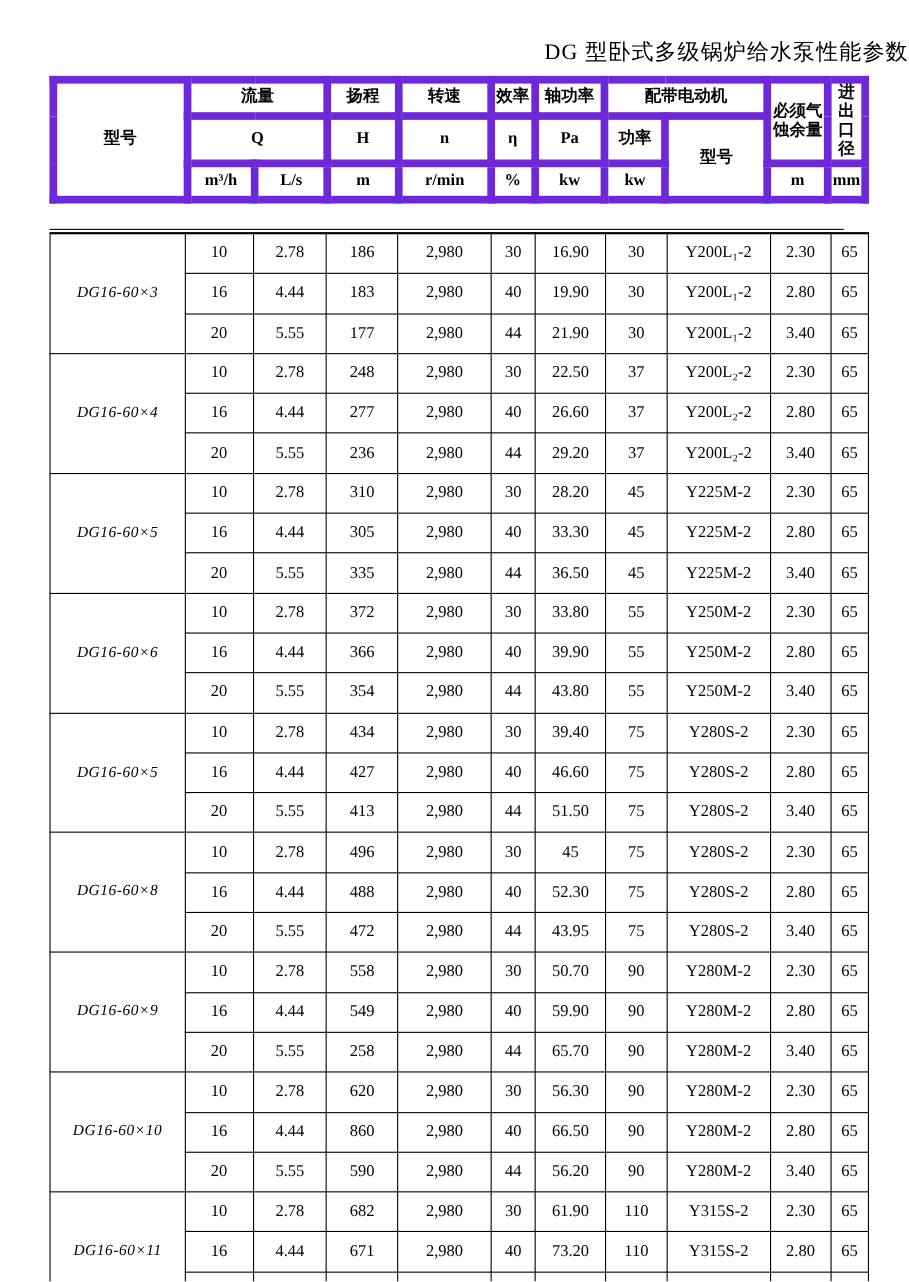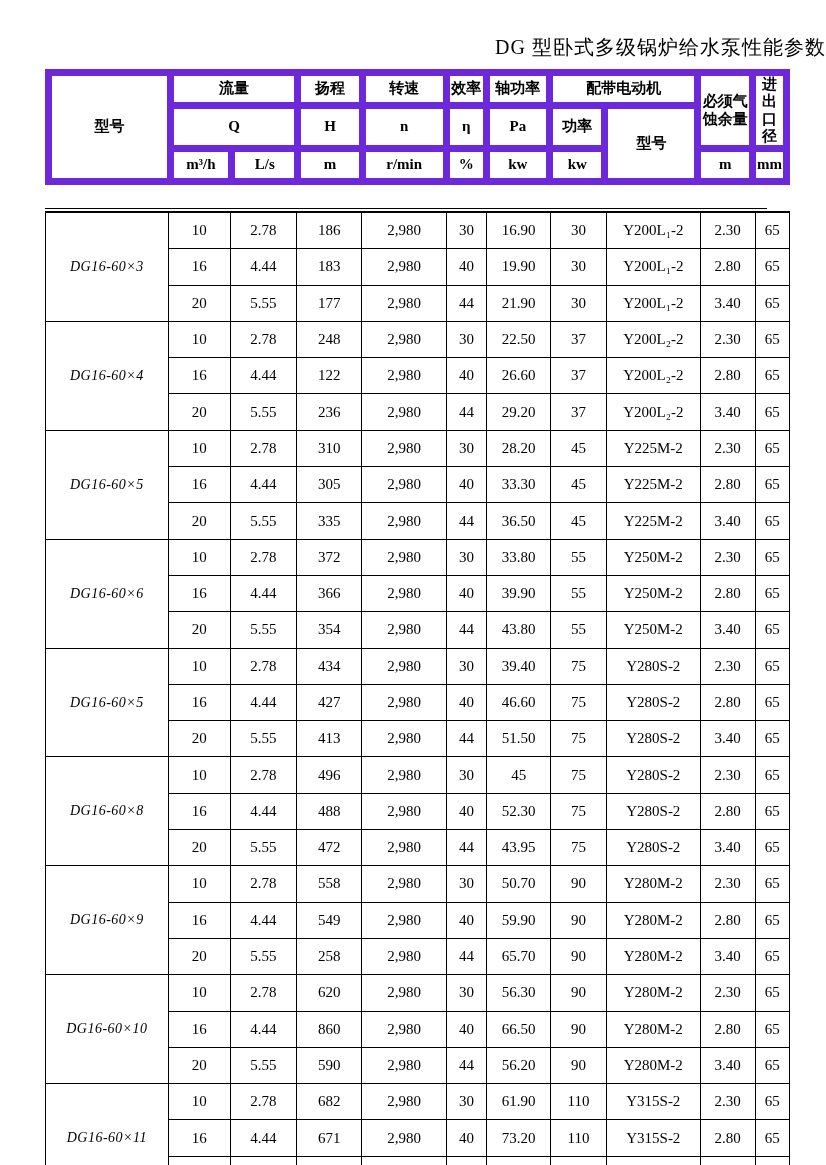--- a/index.html
+++ b/index.html
@@ -194,21 +194,21 @@
           <td>30</td>
           <td>22.50</td>
           <td>37</td>
           <td>Y200L₂-2</td>
           <td>2.30</td>
           <td>65</td>
         </tr>
         <tr>
           <td>16</td>
           <td>4.44</td>
-          <td>122</td>
+          <td>277</td>
           <td>2,980</td>
           <td>40</td>
           <td>26.60</td>
           <td>37</td>
           <td>Y200L₂-2</td>
           <td>2.80</td>
           <td>65</td>
         </tr>
         <tr>
           <td>20</td>

